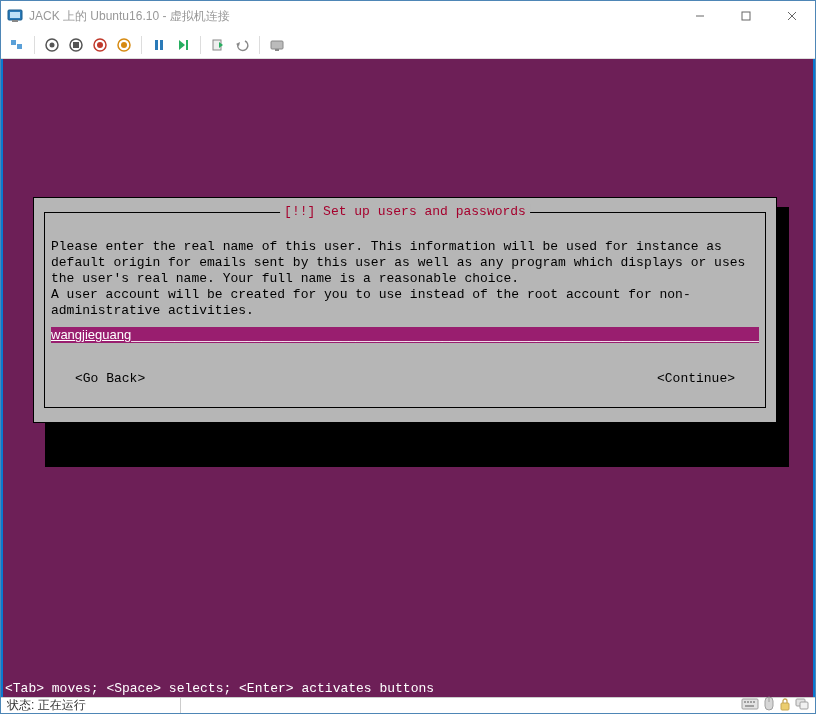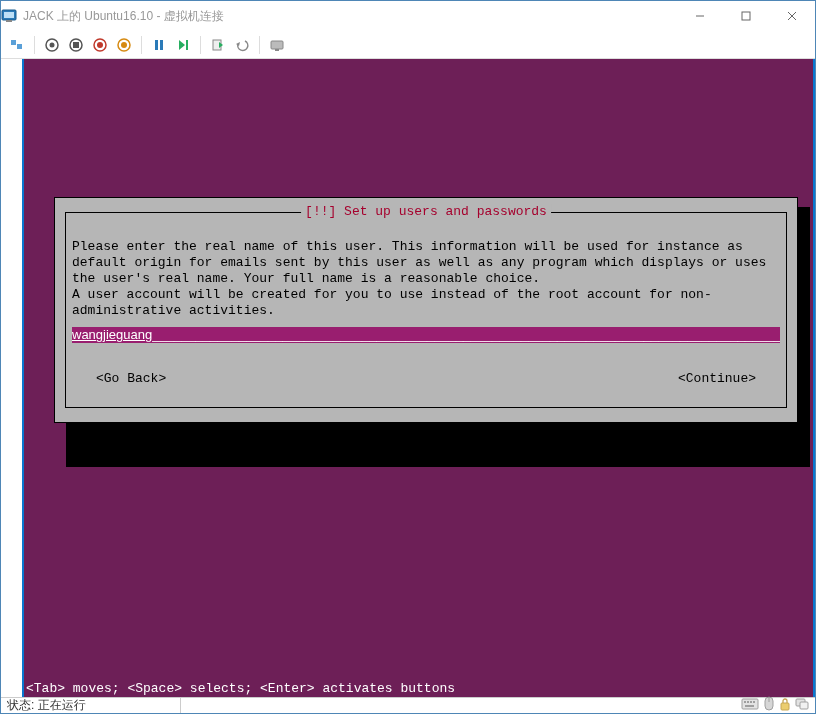--- a/index.html
+++ b/index.html
@@ -23,20 +23,21 @@
   }
 
   
   .titlebar {
     height: 30px;
     display: flex;
     align-items: center;
     background: #fff;
     font-size: 12px;
     color: #999;
+    padding-left: 6px;
   }
   .titlebar .ticon {
     width: 16px; height: 16px; margin-right: 6px;
     display: flex; align-items: center; justify-content: center;
   }
   .titlebar .title { flex: 1; }
   .titlebar .btn {
     width: 46px; height: 30px;
     display: flex; align-items: center; justify-content: center;
     color: #888;
@@ -72,21 +73,20 @@
     width: 20px; height: 20px;
     display: flex; align-items: center; justify-content: center;
   }
 
   
   .vm {
     flex: 1;
     background: #6d1f57; 
     position: relative;
     overflow: hidden;
-    margin-left: 21px;
   }
   
   .vm::before, .vm::after {
     content: "";
     position: absolute;
     top: 0; bottom: 0;
     width: 8px;
     background: #0a78d0;
   }
   .vm::before { left: -6px; }

